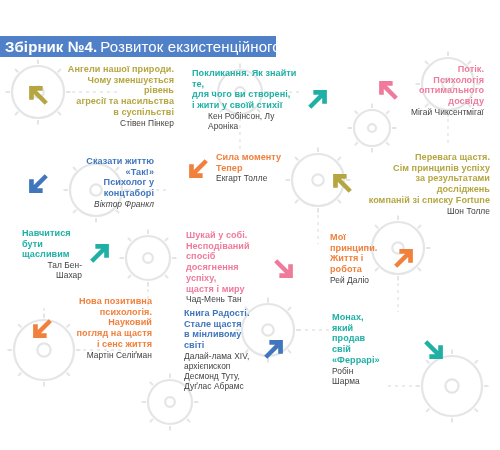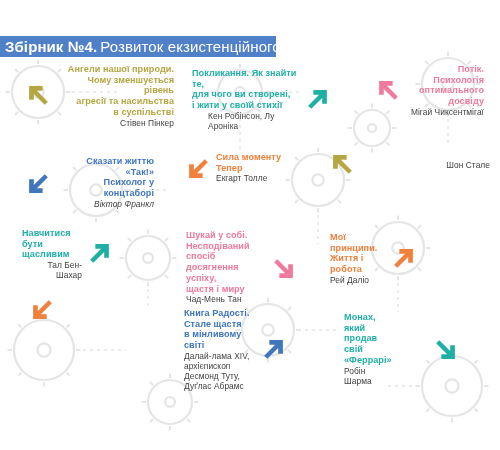--- a/index.html
+++ b/index.html
@@ -264,21 +264,25 @@
         <div class="txt t-l" style="flex: 1 1 auto;">
           <div class="ttl" style="color: rgb(240, 128, 60); white-space: pre-line;">Сила моменту Тепер</div>
           <div class="aut" style="color: rgb(63, 63, 63); white-space: pre-line;">Екгарт Толле</div>
         </div>
       </div>
       <div class="entry" style="left: 330px; top: 152px; width: 160px;">
         <svg width="26" height="26" viewBox="0 0 100 100" class="ar lft" style="transform:rotate(270deg);">
           <path d="M16 72 L58 30 L36 30 L36 12 L88 12 L88 64 L70 64 L70 42 L28 84 Z" fill="#b5a642"></path>
         </svg>
         <div class="txt t-r" style="flex: 1 1 auto;">
-          <div class="aut" style="color: rgb(63, 63, 63); white-space: pre-line;">Шон Стале</div>
+          <div class="ttl" style="color: rgb(181, 166, 66); white-space: pre-line;">Перевага щастя.
+Сім принципів успіху
+за результатами досліджень
+компаній зі списку Fortune</div>
+          <div class="aut" style="color: rgb(63, 63, 63); white-space: pre-line;">Шон Толле</div>
         </div>
       </div>
       <div class="entry" style="left: 22px; top: 228px; width: 90px;">
         <div class="txt t-l" style="flex: 1 1 auto;">
           <div class="ttl" style="color: rgb(31, 176, 165); white-space: pre-line;">Навчитися бути
 щасливим</div>
           <div class="aut" style="color: rgb(63, 63, 63); white-space: pre-line; text-align: right;">Тал Бен-Шахар</div>
         </div>
         <svg width="26" height="26" viewBox="0 0 100 100" class="ar rgt" style="transform:rotate(0deg);">
           <path d="M16 72 L58 30 L36 30 L36 12 L88 12 L88 64 L70 64 L70 42 L28 84 Z" fill="#1fb0a5"></path>
@@ -303,35 +307,42 @@
           <div class="aut" style="color: rgb(63, 63, 63); white-space: pre-line;">Рей Даліо</div>
         </div>
         <svg width="26" height="26" viewBox="0 0 100 100" class="ar rgt" style="transform:rotate(0deg);">
           <path d="M16 72 L58 30 L36 30 L36 12 L88 12 L88 64 L70 64 L70 42 L28 84 Z" fill="#f0803c"></path>
         </svg>
       </div>
       <div class="entry" style="left: 30px; top: 296px; width: 122px;">
         <svg width="26" height="26" viewBox="0 0 100 100" class="ar lft" style="transform:rotate(180deg);">
           <path d="M16 72 L58 30 L36 30 L36 12 L88 12 L88 64 L70 64 L70 42 L28 84 Z" fill="#f0803c"></path>
         </svg>
+        <div class="txt t-r" style="flex: 1 1 auto;">
+          <div class="ttl" style="color: rgb(240, 128, 60); white-space: pre-line;">Нова позитивна
+психологія. Науковий
+погляд на щастя
+і сенс життя</div>
+          <div class="aut" style="color: rgb(63, 63, 63); white-space: pre-line;">Мартін Селіґман</div>
+        </div>
       </div>
       <div class="entry" style="left: 184px; top: 308px; width: 102px;">
         <div class="txt t-l" style="flex: 1 1 auto;">
           <div class="ttl" style="color: rgb(63, 118, 188); white-space: pre-line;">Книга Радості.
 Стале щастя
 в мінливому світі</div>
           <div class="aut" style="color: rgb(63, 63, 63); white-space: pre-line;">Далай-лама XIV,
 архієпископ Десмонд Туту,
 Дуґлас Абрамс</div>
         </div>
         <svg width="26" height="26" viewBox="0 0 100 100" class="ar rgt" style="transform:rotate(0deg);">
           <path d="M16 72 L58 30 L36 30 L36 12 L88 12 L88 64 L70 64 L70 42 L28 84 Z" fill="#3f76bc"></path>
         </svg>
       </div>
-      <div class="entry" style="left: 344px; top: 312px; width: 72px; gap: 36px;">
+      <div class="entry" style="left: 332px; top: 312px; width: 72px; gap: 36px;">
         <div class="txt t-l" style="flex: 1 1 auto;">
           <div class="ttl" style="color: rgb(31, 176, 165); white-space: pre-line;">Монах, який
 продав свій
 «Феррарі»</div>
           <div class="aut" style="color: rgb(63, 63, 63); white-space: pre-line;">Робін Шарма</div>
         </div>
         <svg width="26" height="26" viewBox="0 0 100 100" class="ar rgt" style="transform:rotate(90deg);">
           <path d="M16 72 L58 30 L36 30 L36 12 L88 12 L88 64 L70 64 L70 42 L28 84 Z" fill="#1fb0a5"></path>
         </svg>
       </div>

